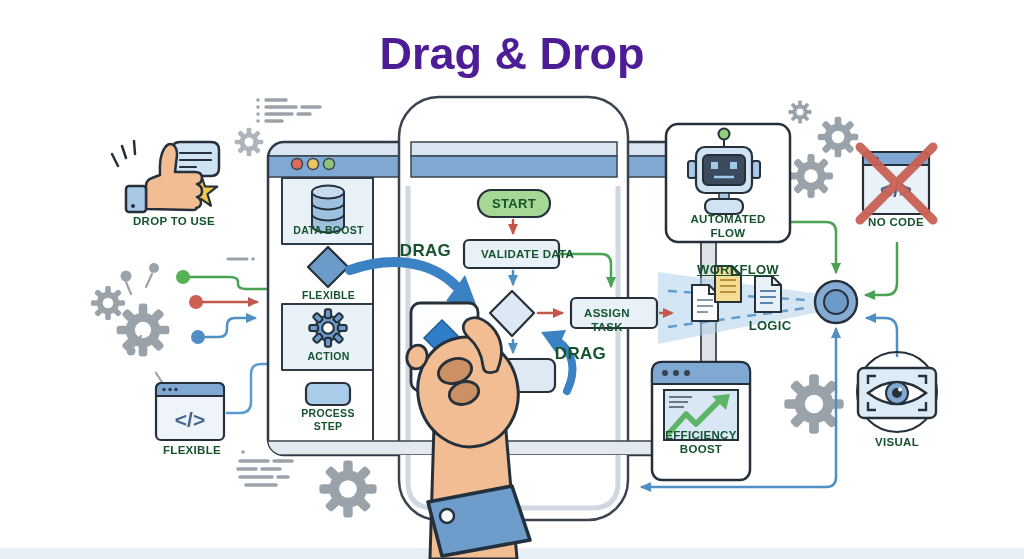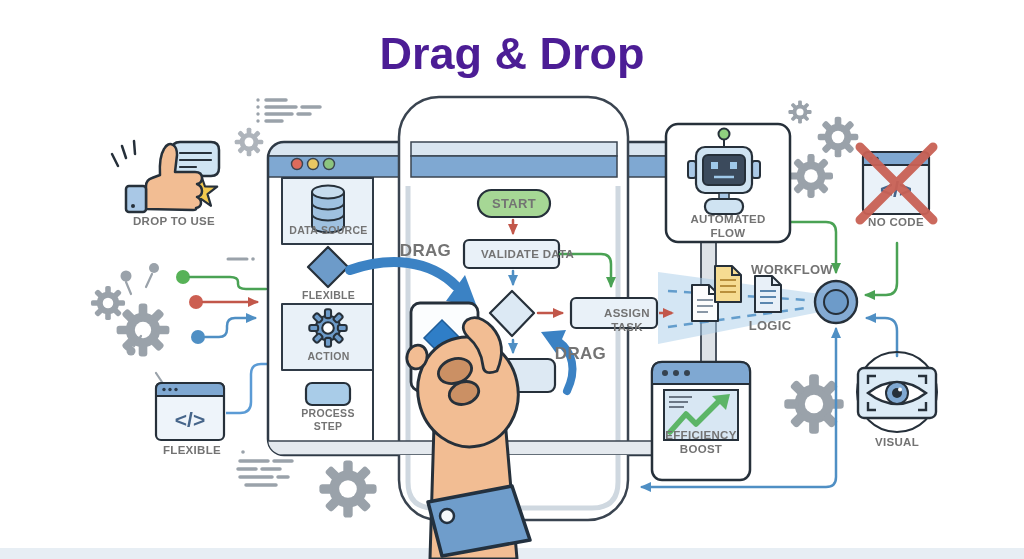--- a/index.html
+++ b/index.html
@@ -1,20 +1,20 @@
 <!DOCTYPE html>
 <html><head>
 <meta charset="utf-8">
 <style>
   html,body{margin:0;padding:0;background:#fff;}
   .stage{position:relative;width:1024px;height:559px;background:#ffffff;overflow:hidden;
          font-family:"Liberation Sans", sans-serif;}
   .stage svg{position:absolute;left:0;top:0;}
   svg text{font-family:"Liberation Sans", sans-serif;}
-  .lbl{position:absolute;color:#737373;font-weight:bold;text-align:center;
+  .lbl{position:absolute;color:#14532d;font-weight:bold;text-align:center;
        letter-spacing:.3px;line-height:1.25;}
   .title{font-size:45px;letter-spacing:0;color:#4c1d95;font-weight:bold;}
   .big{font-size:17px;}
   .mid{font-size:13px;}
   .sm{font-size:11.5px;}
   .xs{font-size:10.5px;}
 </style>
 </head>
 <body>
 
@@ -285,29 +285,29 @@
   </g>
 </svg>
 
 <div class="lbl title" style="left:312px;top:26px;width:400px;">Drag &amp; Drop</div>
 
 <div class="lbl sm" style="left:112px;top:214px;width:124px;">DROP TO USE</div>
 <div class="lbl sm" style="left:856px;top:215px;width:80px;">NO CODE</div>
 <div class="lbl sm" style="left:857px;top:435px;width:80px;">VISUAL</div>
 <div class="lbl sm" style="left:146px;top:443px;width:92px;">FLEXIBLE</div>
 
-<div class="lbl xs" style="left:284px;top:224px;width:89px;">DATA SOURCE</div>
+<div class="lbl xs" style="left:284px;top:224px;width:89px;">DATA BOOST</div>
 <div class="lbl xs" style="left:284px;top:289px;width:89px;">FLEXIBLE</div>
 <div class="lbl xs" style="left:284px;top:350px;width:89px;">ACTION</div>
 <div class="lbl xs" style="left:296px;top:407px;width:64px;">PROCESS STEP</div>
 
 <div class="lbl big" style="left:377px;top:240px;width:65px;margin-left:16px;">DRAG</div>
 <div class="lbl big" style="left:548px;top:343px;width:65px;">DRAG</div>
 <div class="lbl mid" style="left:478px;top:196px;width:72px;">START</div>
 <div class="lbl sm" style="left:480px;top:247px;width:95px;">VALIDATE DATA</div>
-<div class="lbl sm" style="left:571px;top:306px;width:72px;padding-left:20px;">ASSIGN TASK</div>
+<div class="lbl sm" style="left:571px;top:306px;width:72px;">ASSIGN TASK</div>
 
 <div class="lbl sm" style="left:690px;top:212px;width:76px;">AUTOMATED FLOW</div>
-<div class="lbl mid" style="left:742px;top:262px;width:100px;">WORKFLOW</div>
+<div class="lbl mid" style="left:688px;top:262px;width:100px;text-decoration:underline;">WORKFLOW</div>
 <div class="lbl mid" style="left:720px;top:318px;width:100px;">LOGIC</div>
 <div class="lbl sm" style="left:652px;top:428px;width:98px;">EFFICIENCY BOOST</div>
 
 </div>
 
 </body></html>

